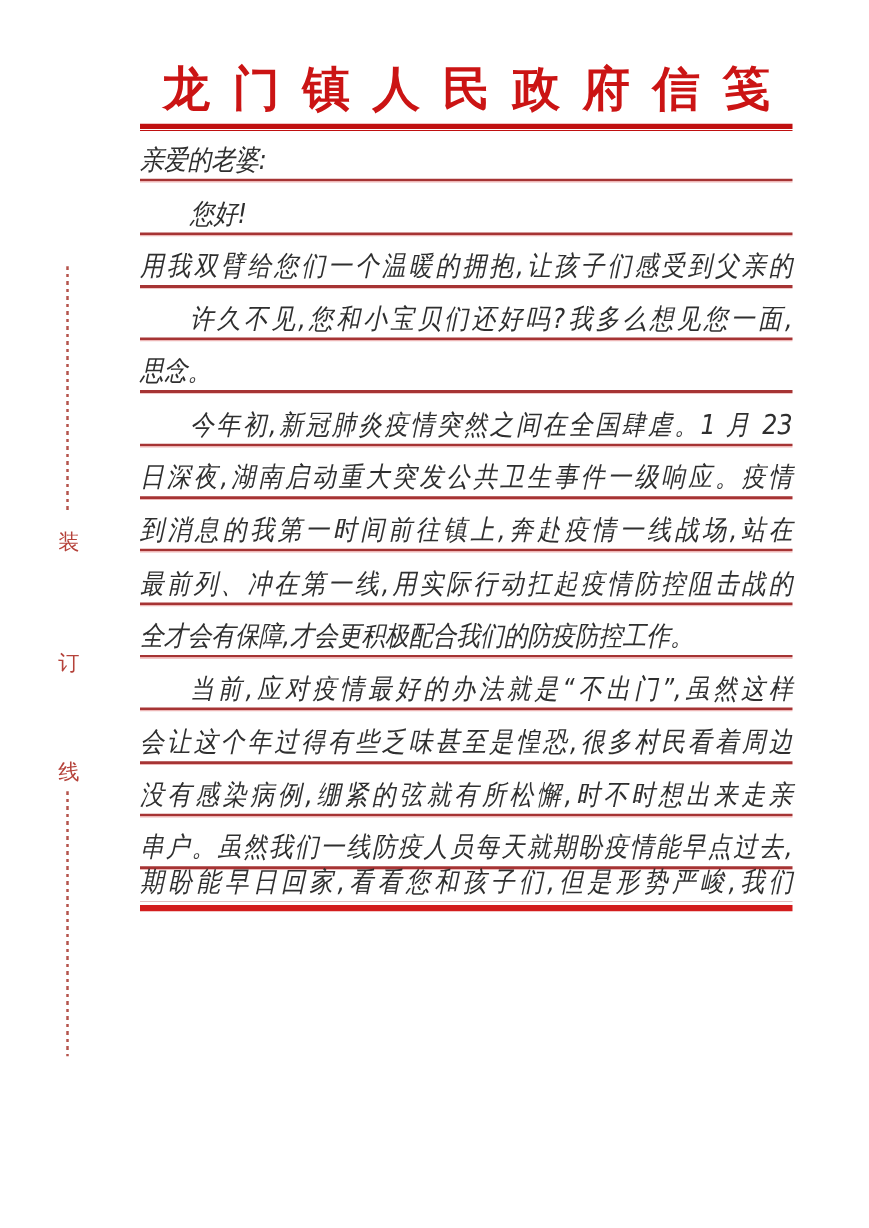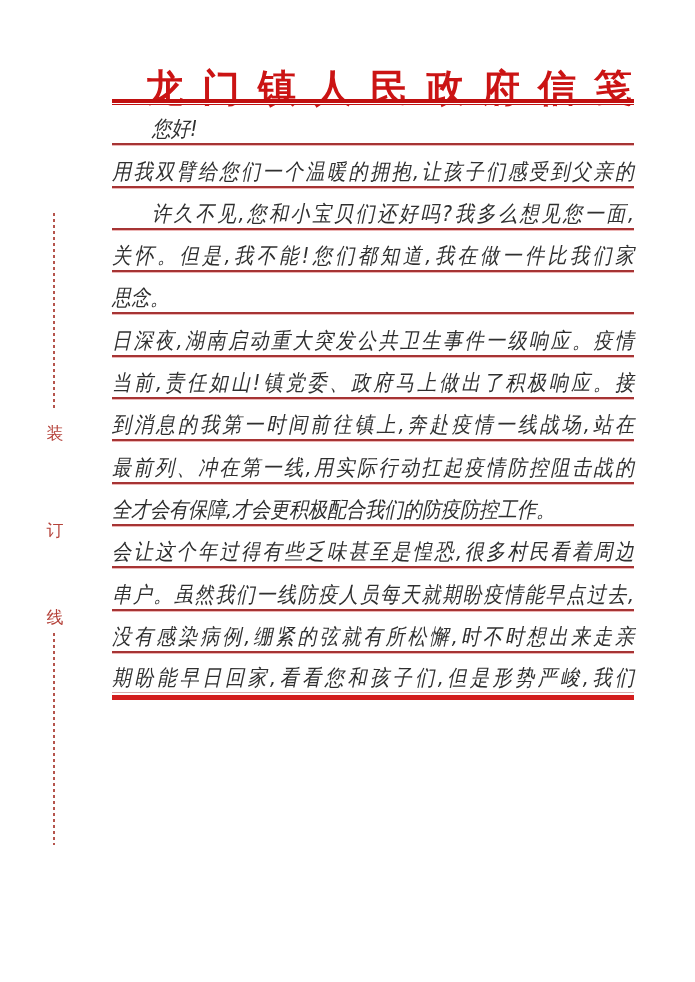--- a/index.html
+++ b/index.html
@@ -26,41 +26,41 @@
     color:#b5423a;font-size:17px;line-height:20px;
     font-family:"Liberation Serif",serif;
   }
   .bchar:nth-child(1){top:424px;}
   .bchar:nth-child(2){top:521px;}
   .bchar:nth-child(3){top:608px;}
 
   
   .letter{position:absolute;left:112px;top:0;width:522px;}
   .title{
-    margin:16px;position:absolute;top:50px;left:0;width:522px;
+    margin:0;position:absolute;top:50px;left:0;width:522px;
     text-align:center;
     font-family:"Liberation Serif",serif;
     font-weight:bold;
     font-size:38px;line-height:44px;
     letter-spacing:18px;
     text-indent:18px; 
     color:#cb1414;
     white-space:nowrap;
   }
   .title-rule{
     position:absolute;top:99px;left:0;width:522px;height:7px;
     background:linear-gradient(to bottom,#c01010 0 4px,#ffffff 4px 5px,#c01010 5px 6px,rgba(0,0,0,0) 6px);
   }
   .rows{position:absolute;top:104px;left:0;width:522px;}
   .line-row{position:relative;height:42.3px;}
   .line-row::after{
     content:"";position:absolute;left:0;right:0;bottom:0;height:3px;
     background:linear-gradient(to bottom,#a63434 0 2px,#edb6b6 2px 3px);
   }
-  .line-row:last-child{height:41px;}
+  .line-row:last-child{height:28px;}
   .line-row:last-child::after{
     height:8px;bottom:-5px;
     background:linear-gradient(to bottom,#d9a9a9 0 1px,#ffffff 1px 3px,#d31d1d 3px 8px);
   }
   .txt{
     position:absolute;left:0;bottom:4px;width:100%;
     display:block;
     font-size:19px;line-height:24px;
     font-style:italic;
     color:#2f2f2f;
@@ -90,58 +90,61 @@
     </div>
     <div class="bind-dots bottom"></div>
   </div>
 
   <div class="letter">
     <h1 class="title">龙门镇人民政府信笺</h1>
     <div class="title-rule"></div>
 
     <div class="rows">
 
+    <div class="line-row">
+        <span class="txt">亲爱的老婆:</span>
+      </div>
         <div class="line-row indent">
         <span class="txt">您好!</span>
       </div>
         <div class="line-row fill">
         <span class="txt">用我双臂给您们一个温暖的拥抱,让孩子们感受到父亲的</span>
       </div>
         <div class="line-row indent fill">
         <span class="txt">许久不见,您和小宝贝们还好吗?我多么想见您一面,</span>
       </div>
-        <div class="line-row fill">
-        <span class="txt">关怀。但是,我不能!您们都知道,我在做一件比我们家</span>
-      </div>
         <div class="line-row">
         <span class="txt">思念。</span>
       </div>
+        <div class="line-row indent fill">
+        <span class="txt">今年初,新冠肺炎疫情突然之间在全国肆虐。1 月 23</span>
+      </div>
         <div class="line-row fill">
         <span class="txt">日深夜,湖南启动重大突发公共卫生事件一级响应。疫情</span>
-      </div>
-        <div class="line-row fill">
-        <span class="txt">当前,责任如山!镇党委、政府马上做出了积极响应。接</span>
       </div>
         <div class="line-row fill">
         <span class="txt">到消息的我第一时间前往镇上,奔赴疫情一线战场,站在</span>
       </div>
         <div class="line-row fill">
         <span class="txt">最前列、冲在第一线,用实际行动扛起疫情防控阻击战的</span>
       </div>
         <div class="line-row">
         <span class="txt">全才会有保障,才会更积极配合我们的防疫防控工作。</span>
       </div>
+        <div class="line-row indent fill">
+        <span class="txt">当前,应对疫情最好的办法就是“不出门”,虽然这样</span>
+      </div>
         <div class="line-row fill">
         <span class="txt">会让这个年过得有些乏味甚至是惶恐,很多村民看着周边</span>
       </div>
         <div class="line-row fill">
-        <span class="txt">串户。虽然我们一线防疫人员每天就期盼疫情能早点过去,</span>
+        <span class="txt">没有感染病例,绷紧的弦就有所松懈,时不时想出来走亲</span>
       </div>
         <div class="line-row fill">
-        <span class="txt">没有感染病例,绷紧的弦就有所松懈,时不时想出来走亲</span>
+        <span class="txt">串户。虽然我们一线防疫人员每天就期盼疫情能早点过去,</span>
       </div>
         <div class="line-row fill">
         <span class="txt">期盼能早日回家,看看您和孩子们,但是形势严峻,我们</span>
       </div>
       </div>
   </div>
 
 </div>
 
 </body></html>

